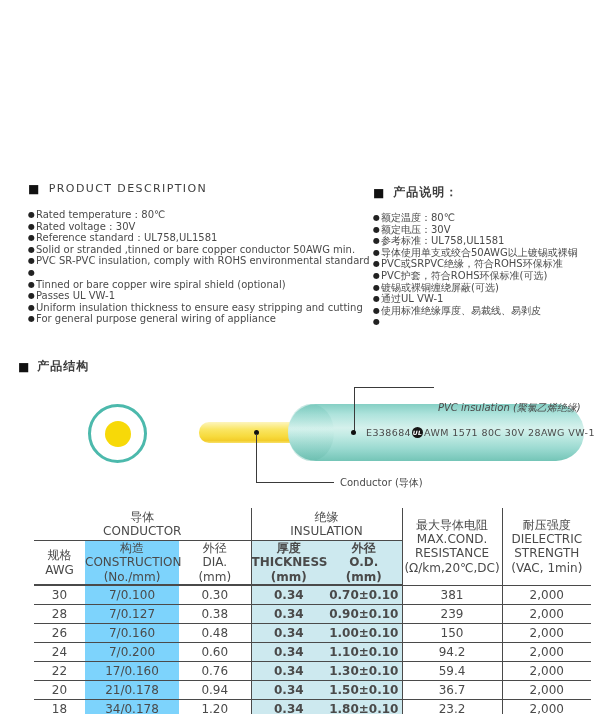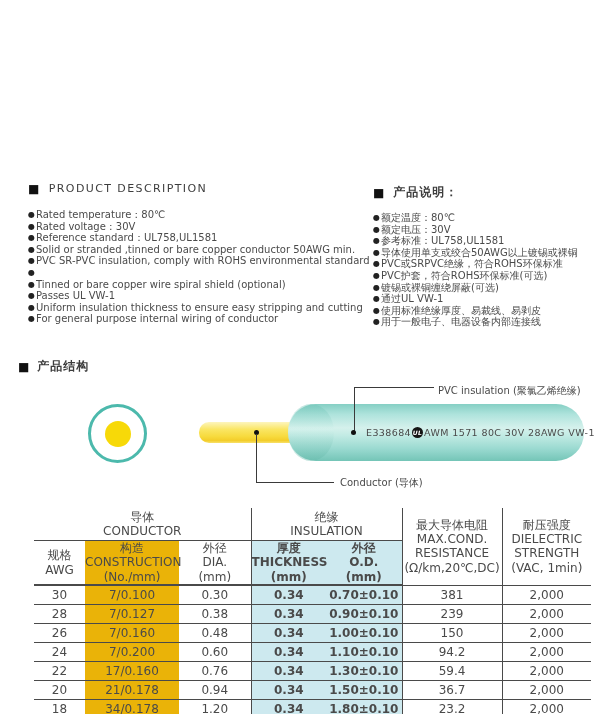--- a/index.html
+++ b/index.html
@@ -37,21 +37,21 @@
 
   
   .spec{position:absolute;left:34px;top:508px;}
   table{border-collapse:collapse;table-layout:fixed;width:557px;font-size:12px;color:#4a4a4a;}
   th{font-weight:normal;text-align:center;vertical-align:middle;white-space:pre-line;line-height:1.2;padding:0;}
   td{text-align:center;vertical-align:middle;padding:0;height:18px;border-top:1.5px solid #4a4a4a;}
   tr.grp th{height:32px;}
   tr.sub th{height:36px;border-bottom:2px solid #4a4a4a;}
   .b-bot{border-bottom:1.5px solid #4a4a4a;}
   .bl{border-left:1.5px solid #4a4a4a;}
-  .yellow{background:#eab308;}
+  .yellow{background:#7dd3fc;}
   .blue{background:#cde9ef;font-weight:bold;}
 </style>
 </head>
 <body>
 
 <div class="page">
 
   <div class="sec-title t-en" style="left:28px;top:182px;">
     <span class="sq">■</span>
     <span>PRODUCT  DESCRIPTION</span>
@@ -87,21 +87,21 @@
       <div class="li">
         <span class="bullet">●</span>
         <span>Passes UL VW-1</span>
       </div>
       <div class="li">
         <span class="bullet">●</span>
         <span>Uniform insulation thickness to ensure easy stripping and cutting</span>
       </div>
       <div class="li">
         <span class="bullet">●</span>
-        <span>For general purpose internal wiring of conductor</span>
+        <span>For general purpose general wiring of appliance</span>
       </div>
     </div>
 
   <div class="sec-title t-cn" style="left:373px;top:184px;">
     <span class="sq">■</span>
     <span>产品说明：</span>
   </div>
   <div class="blist" style="left:373px;top:212px;width:228px;">
       <div class="li">
         <span class="bullet">●</span>
@@ -134,21 +134,20 @@
       <div class="li">
         <span class="bullet">●</span>
         <span>通过UL VW-1</span>
       </div>
       <div class="li">
         <span class="bullet">●</span>
         <span>使用标准绝缘厚度、易裁线、易剥皮</span>
       </div>
       <div class="li">
         <span class="bullet">●</span>
-        <span>用于一般电子、电器设备内部连接线</span>
       </div>
     </div>
 
   <div class="sec-title" style="left:18px;top:358px;">
     <span class="sq">■</span>
     <span class="t-cn">产品结构</span>
     <span class="t-gap"></span>
   </div>
 
   <div class="xsec">
@@ -159,21 +158,21 @@
 
   <div class="marking">
     <span>E338684</span>
     <span class="ulbadge">UL</span>
     <span>AWM 1571 80C 30V 28AWG VW-1</span>
   </div>
 
   <div class="cline" style="left:354px;top:387px;width:80px;height:1px;"></div>
   <div class="cline" style="left:354px;top:387px;width:1px;height:44px;"></div>
   <div class="cdot" style="left:351px;top:430px;"></div>
-  <div class="clabel" style="left:438px;top:384px;">PVC insulation (聚氯乙烯绝缘)</div>
+  <div class="clabel" style="left:438px;top:401px;font-style:italic;">PVC insulation (聚氯乙烯绝缘)</div>
 
   <div class="cdot" style="left:254px;top:430px;"></div>
   <div class="cline" style="left:256px;top:434px;width:1px;height:49px;"></div>
   <div class="cline" style="left:256px;top:482px;width:78px;height:1px;"></div>
   <div class="clabel" style="left:340px;top:476px;">Conductor (导体)</div>
 
   <div class="spec">
     <table>
       <colgroup>
         <col style="width:51px">

